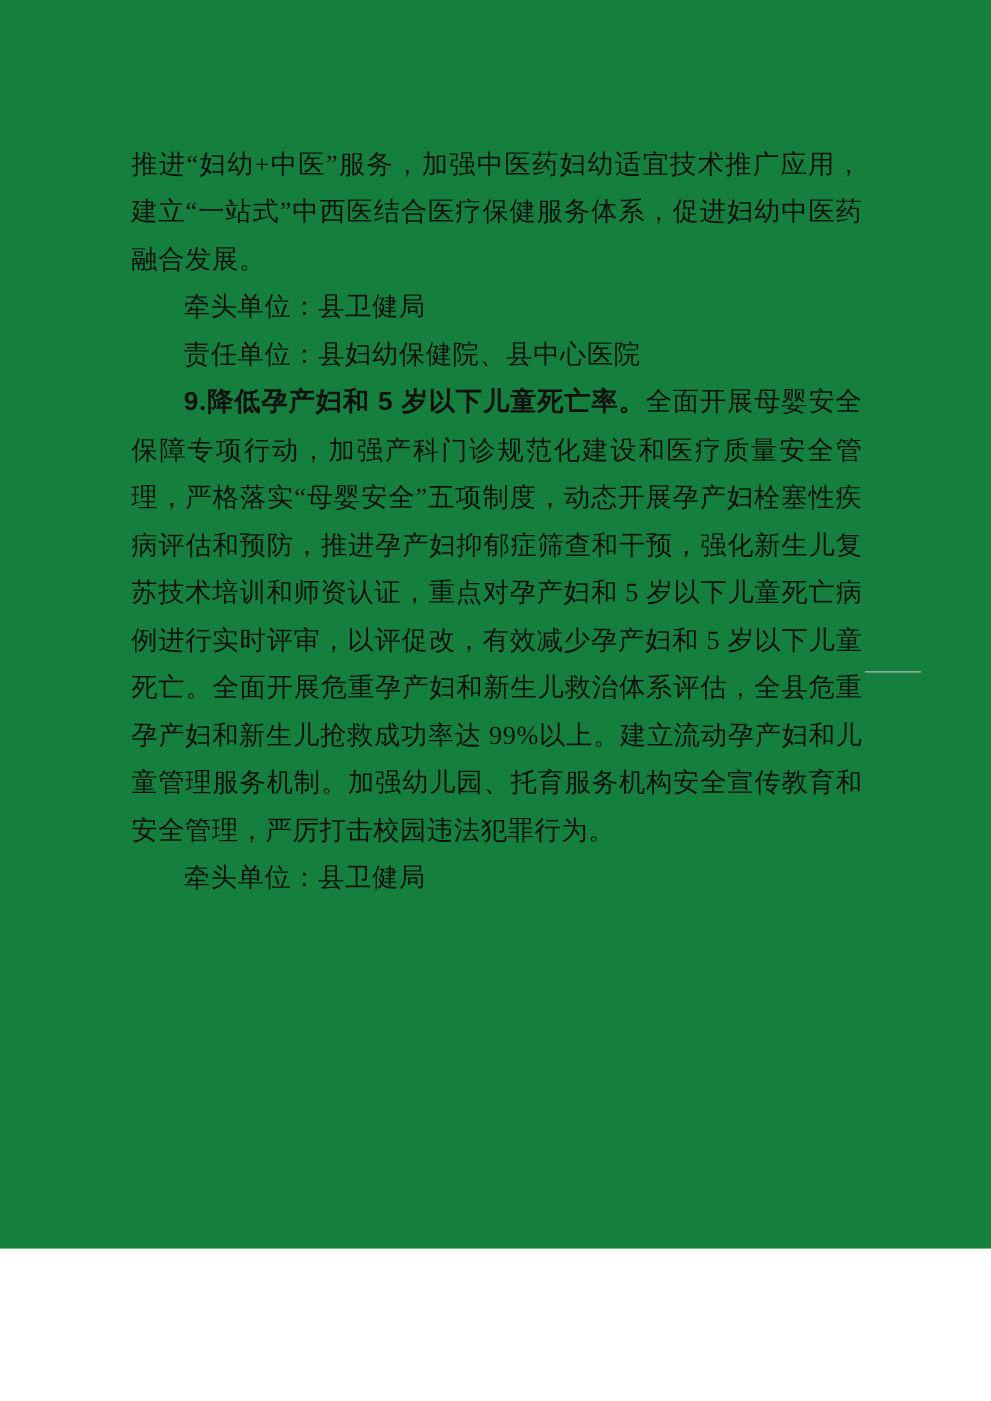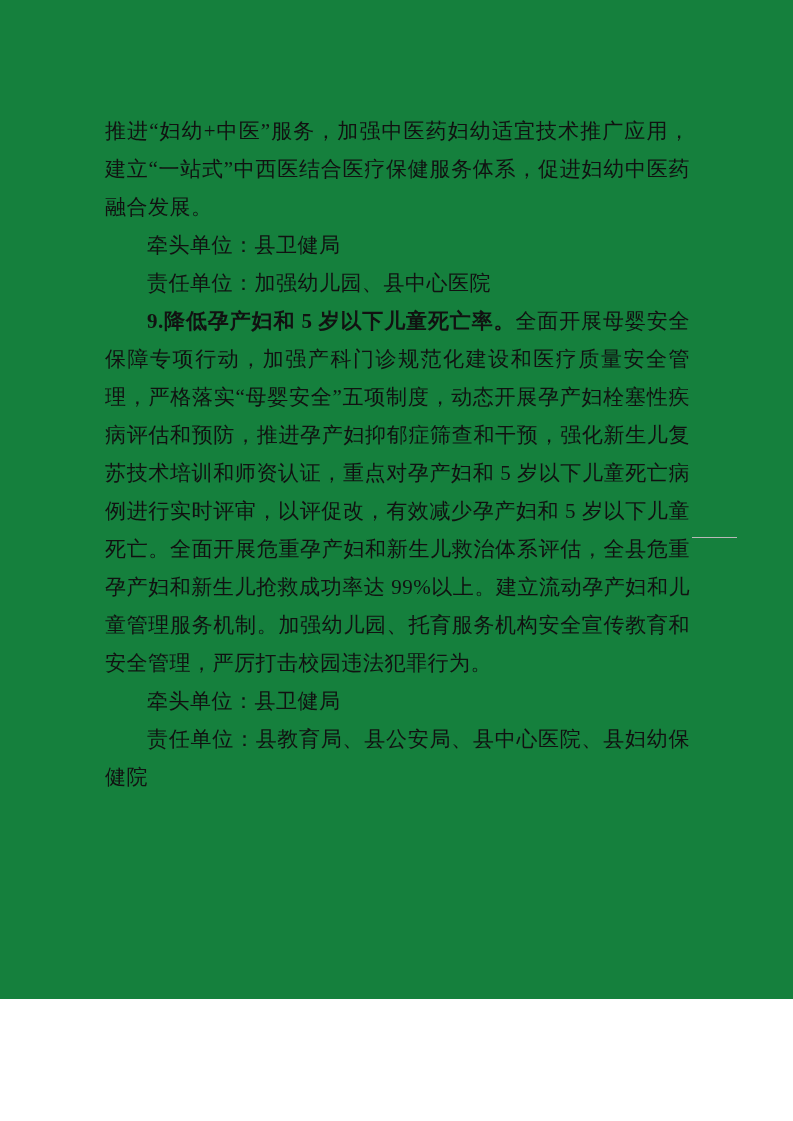--- a/index.html
+++ b/index.html
@@ -32,21 +32,21 @@
     padding: 0;
   }
   .indent {
     text-indent: 2em;
   }
   .no-indent {
     text-indent: 0;
   }
   b.item-heading {
     font-weight: bold;
-    font-family: Liberation Serif, serif;
+    font-family: Liberation Sans, sans-serif;
   }
   .footer {
     position: absolute;
     left: 105px;
     top: 1032px;
     font-size: 19px;
     letter-spacing: 2px;
     color: #222222;
   }
   .scan-artifact {
@@ -62,27 +62,26 @@
 <body>
 
 <div class="page">
 
   <div class="content">
 
     <p class="no-indent"><span>推进“妇幼+中医”服务，加强中医药妇幼适宜技术推广应用，建立“一站式”中西医结合医疗保健服务体系，促进妇幼中医药融合发展。</span></p>
 
     <p class="indent"><span>牵头单位：县卫健局</span></p>
 
-    <p class="indent"><span>责任单位：加强幼儿园、县中心医院</span></p>
+    <p class="indent"><span>责任单位：县妇幼保健院、县中心医院</span></p>
 
     <p class="indent"><b class="item-heading">9.降低孕产妇和 5 岁以下儿童死亡率。</b><span>全面开展母婴安全保障专项行动，加强产科门诊规范化建设和医疗质量安全管理，严格落实“母婴安全”五项制度，动态开展孕产妇栓塞性疾病评估和预防，推进孕产妇抑郁症筛查和干预，强化新生儿复苏技术培训和师资认证，重点对孕产妇和 5 岁以下儿童死亡病例进行实时评审，以评促改，有效减少孕产妇和 5 岁以下儿童死亡。全面开展危重孕产妇和新生儿救治体系评估，全县危重孕产妇和新生儿抢救成功率达 99%以上。建立流动孕产妇和儿童管理服务机制。加强幼儿园、托育服务机构安全宣传教育和安全管理，严厉打击校园违法犯罪行为。</span></p>
 
     <p class="indent"><span>牵头单位：县卫健局</span></p>
 
-    <p class="indent"><span>责任单位：县教育局、县公安局、县中心医院、县妇幼保健院</span></p>
 
 
   </div>
 
   <div class="scan-artifact"></div>
 
   <div class="footer">— 8 —</div>
 
 </div>
 

